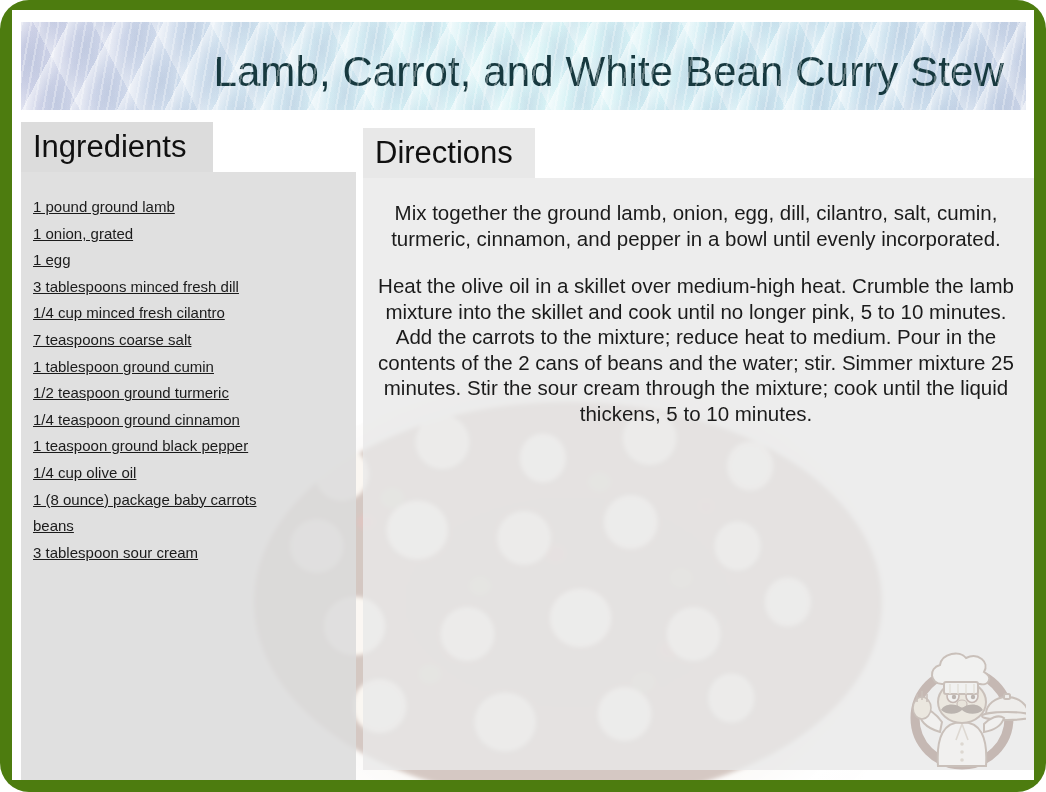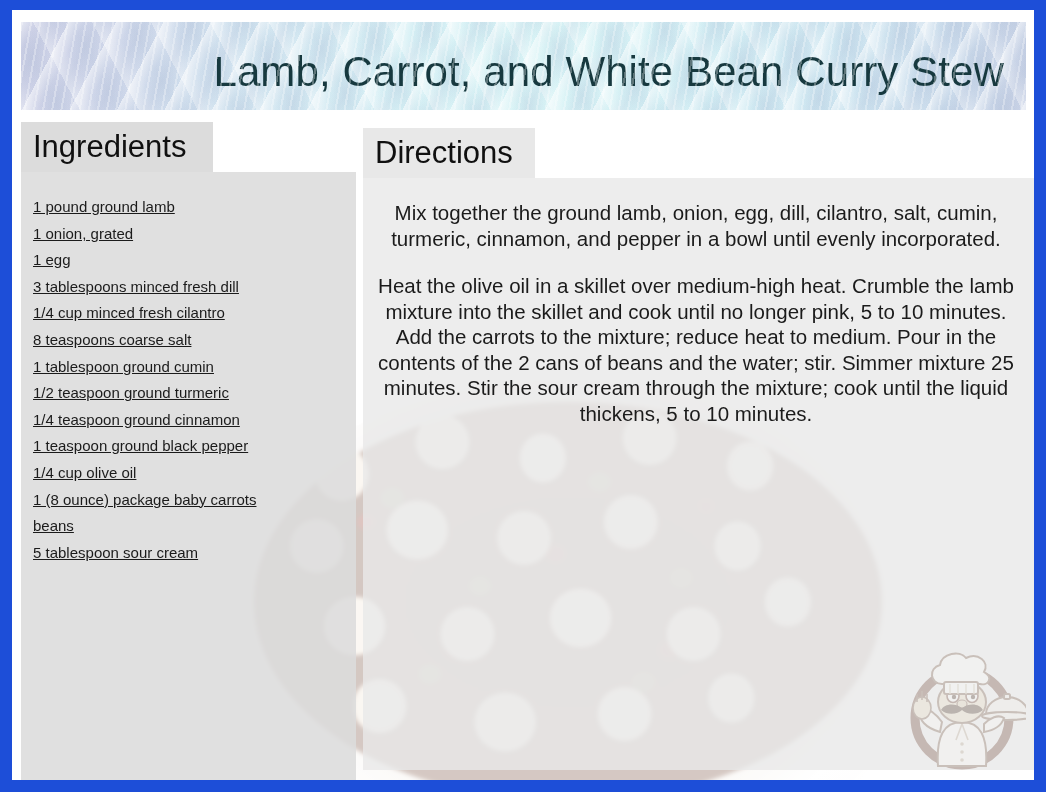--- a/index.html
+++ b/index.html
@@ -5,21 +5,22 @@
   * { margin:0; padding:0; box-sizing:border-box; }
   html, body {
     width:1046px; height:792px;
     font-family:"Liberation Sans", sans-serif;
     overflow:hidden;
   }
   
   #card {
     position:relative;
     width:1046px; height:792px;
-    background:#1d4ed8;
+    background:#4d7c0f;
+    border-radius:29px;
   }
   #page {
     position:absolute;
     left:12px; top:10px; right:12px; bottom:12px;
     background:#ffffff;
     overflow:hidden;
   }
   
   #title-banner {
     position:absolute;
@@ -195,29 +196,29 @@
     <div id="ingredients-panel">
       <div class="head-tab">
         <span class="htext">Ingredients</span>
       </div>
       <div class="panel-body" id="ingredients-body">
           <div class="ing-line">1 pound ground lamb</div>
           <div class="ing-line">1 onion, grated</div>
           <div class="ing-line">1 egg</div>
           <div class="ing-line">3 tablespoons minced fresh dill</div>
           <div class="ing-line">1/4 cup minced fresh cilantro</div>
-          <div class="ing-line">8 teaspoons coarse salt</div>
+          <div class="ing-line">7 teaspoons coarse salt</div>
           <div class="ing-line">1 tablespoon ground cumin</div>
           <div class="ing-line">1/2 teaspoon ground turmeric</div>
           <div class="ing-line">1/4 teaspoon ground cinnamon</div>
           <div class="ing-line">1 teaspoon ground black pepper</div>
           <div class="ing-line">1/4 cup olive oil</div>
           <div class="ing-line">1 (8 ounce) package baby carrots</div>
           <div class="ing-line">beans</div>
-          <div class="ing-line">5 tablespoon sour cream</div>
+          <div class="ing-line">3 tablespoon sour cream</div>
         </div>
     </div>
 
     <div id="directions-panel">
       <div class="head-tab">
         <span class="htext">Directions</span>
       </div>
       <div class="panel-body" id="directions-body">
           <p class="dir-para">Mix together the ground lamb, onion, egg, dill, cilantro, salt, cumin, turmeric, cinnamon, and pepper in a bowl until evenly incorporated.</p>
           <p class="dir-para">Heat the olive oil in a skillet over medium-high heat. Crumble the lamb mixture into the skillet and cook until no longer pink, 5 to 10 minutes. Add the carrots to the mixture; reduce heat to medium. Pour in the contents of the 2 cans of beans and the water; stir. Simmer mixture 25 minutes. Stir the sour cream through the mixture; cook until the liquid thickens, 5 to 10 minutes.</p>

